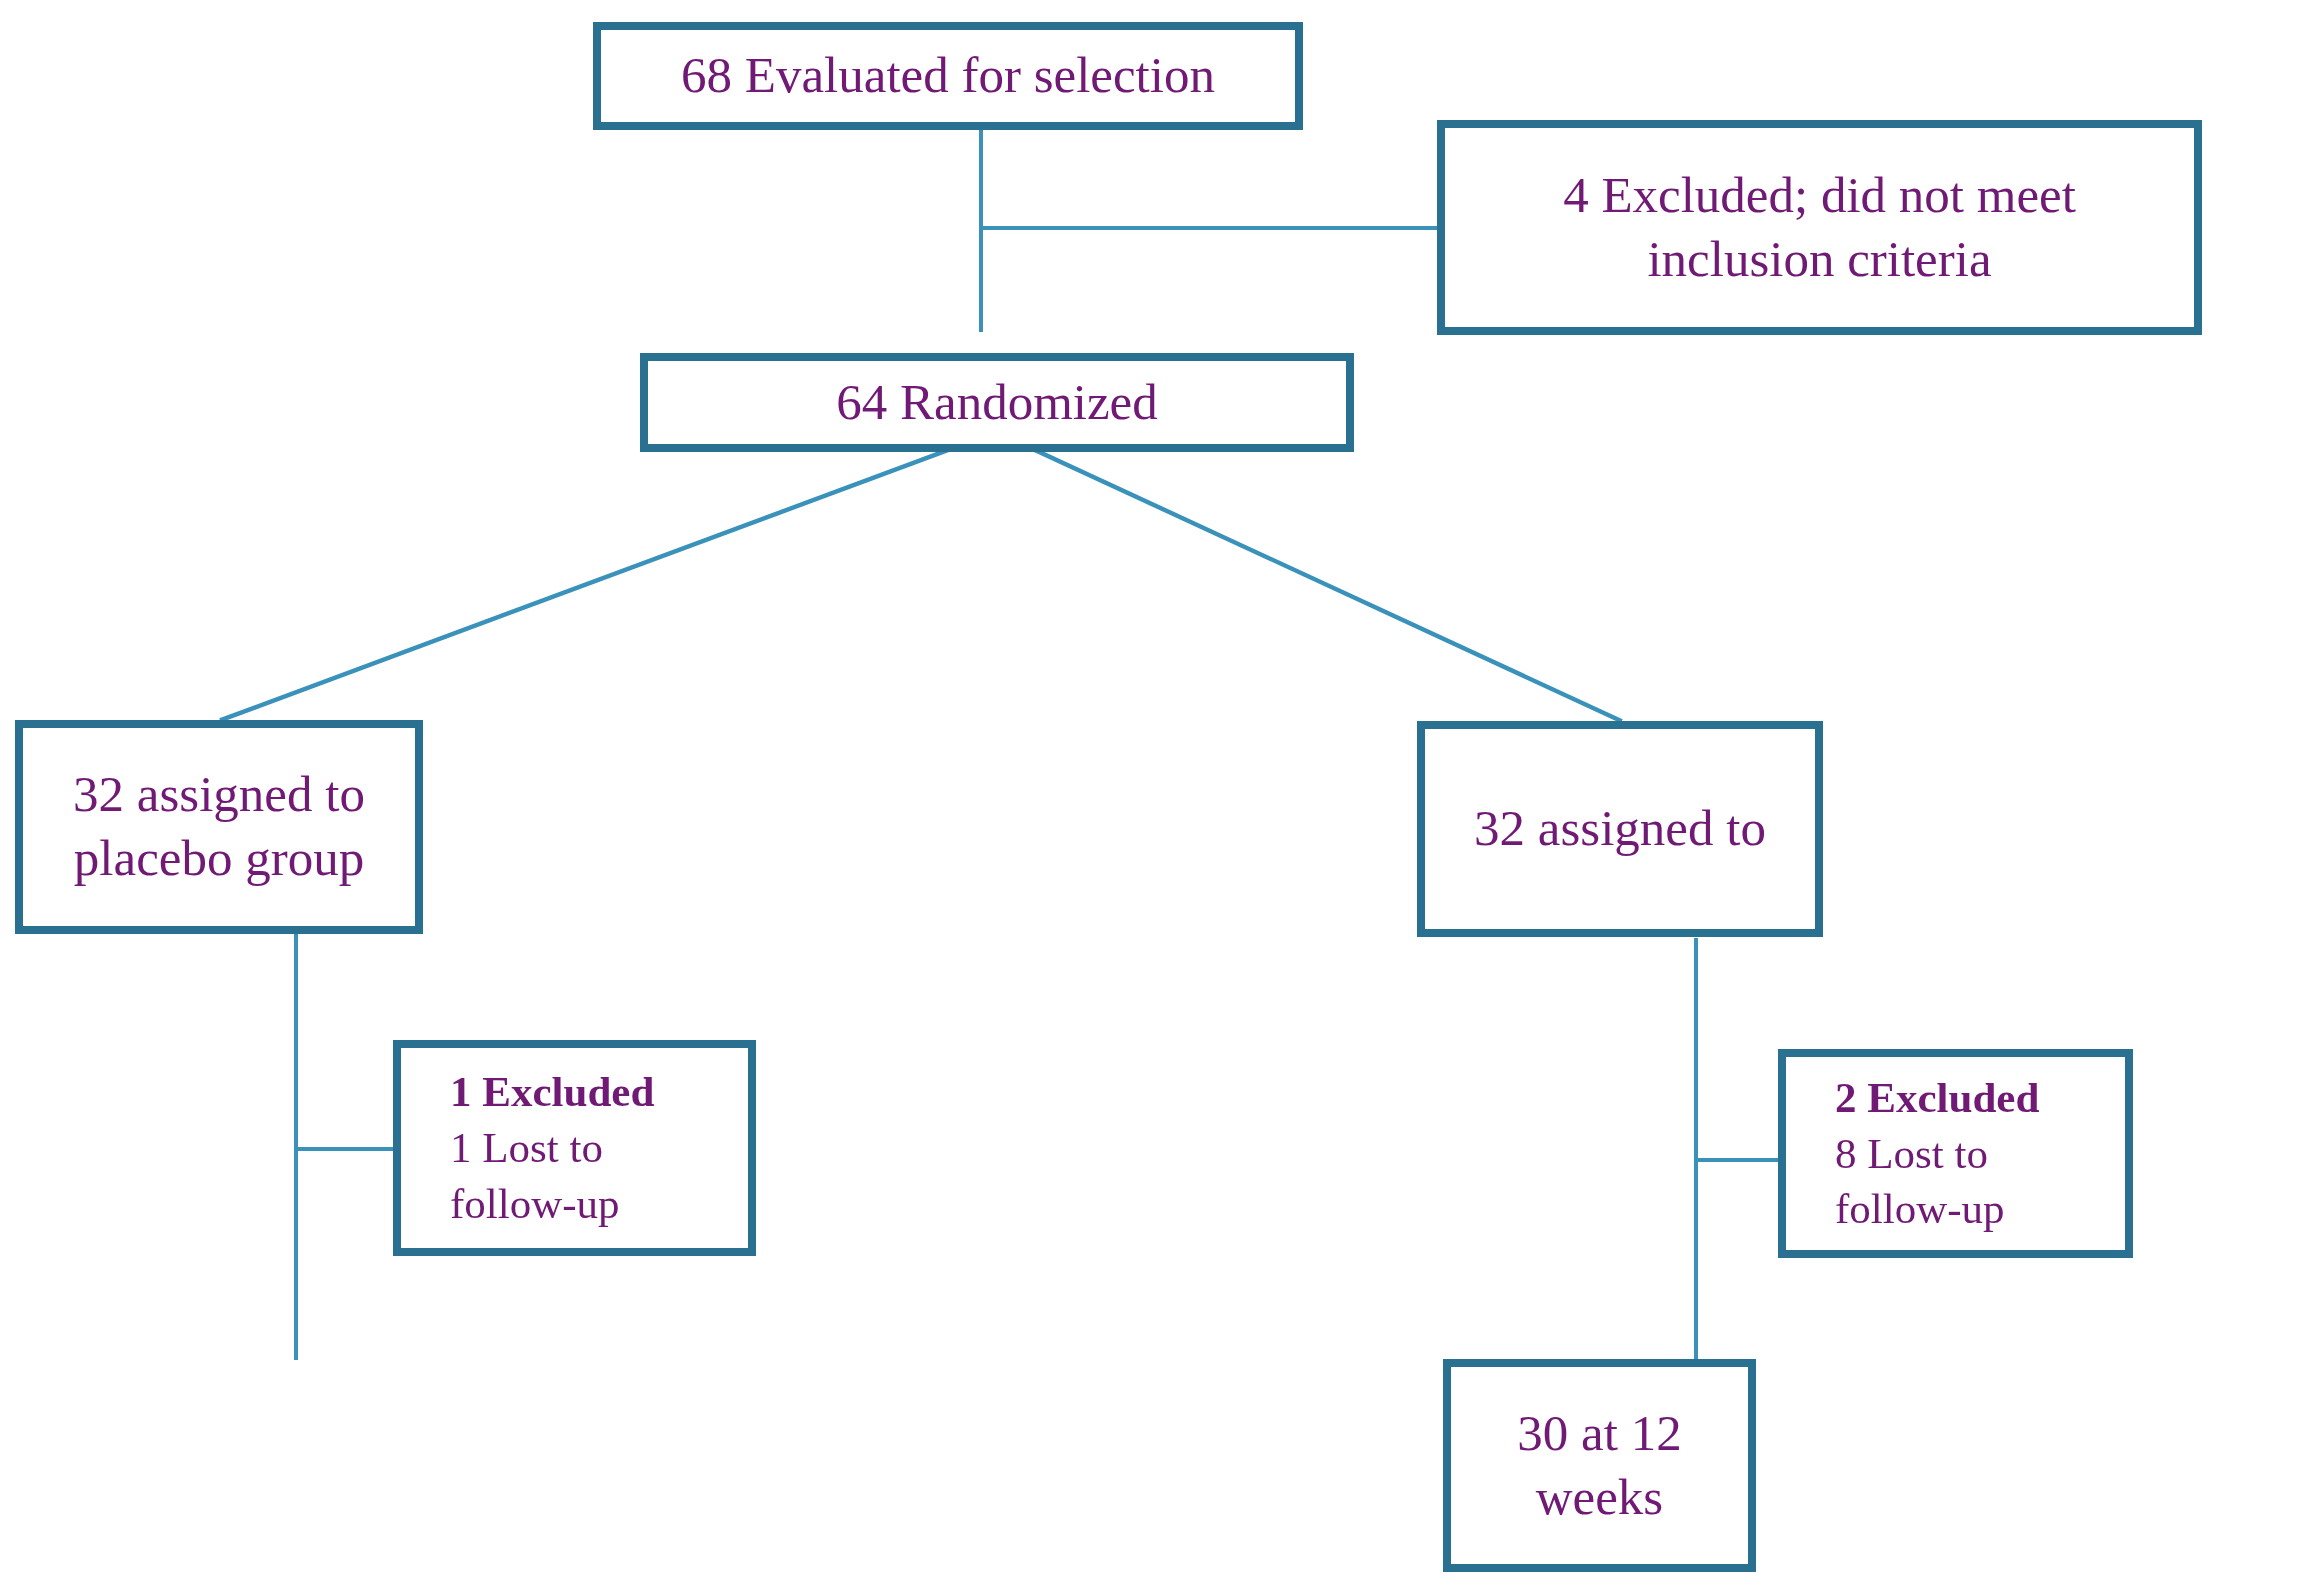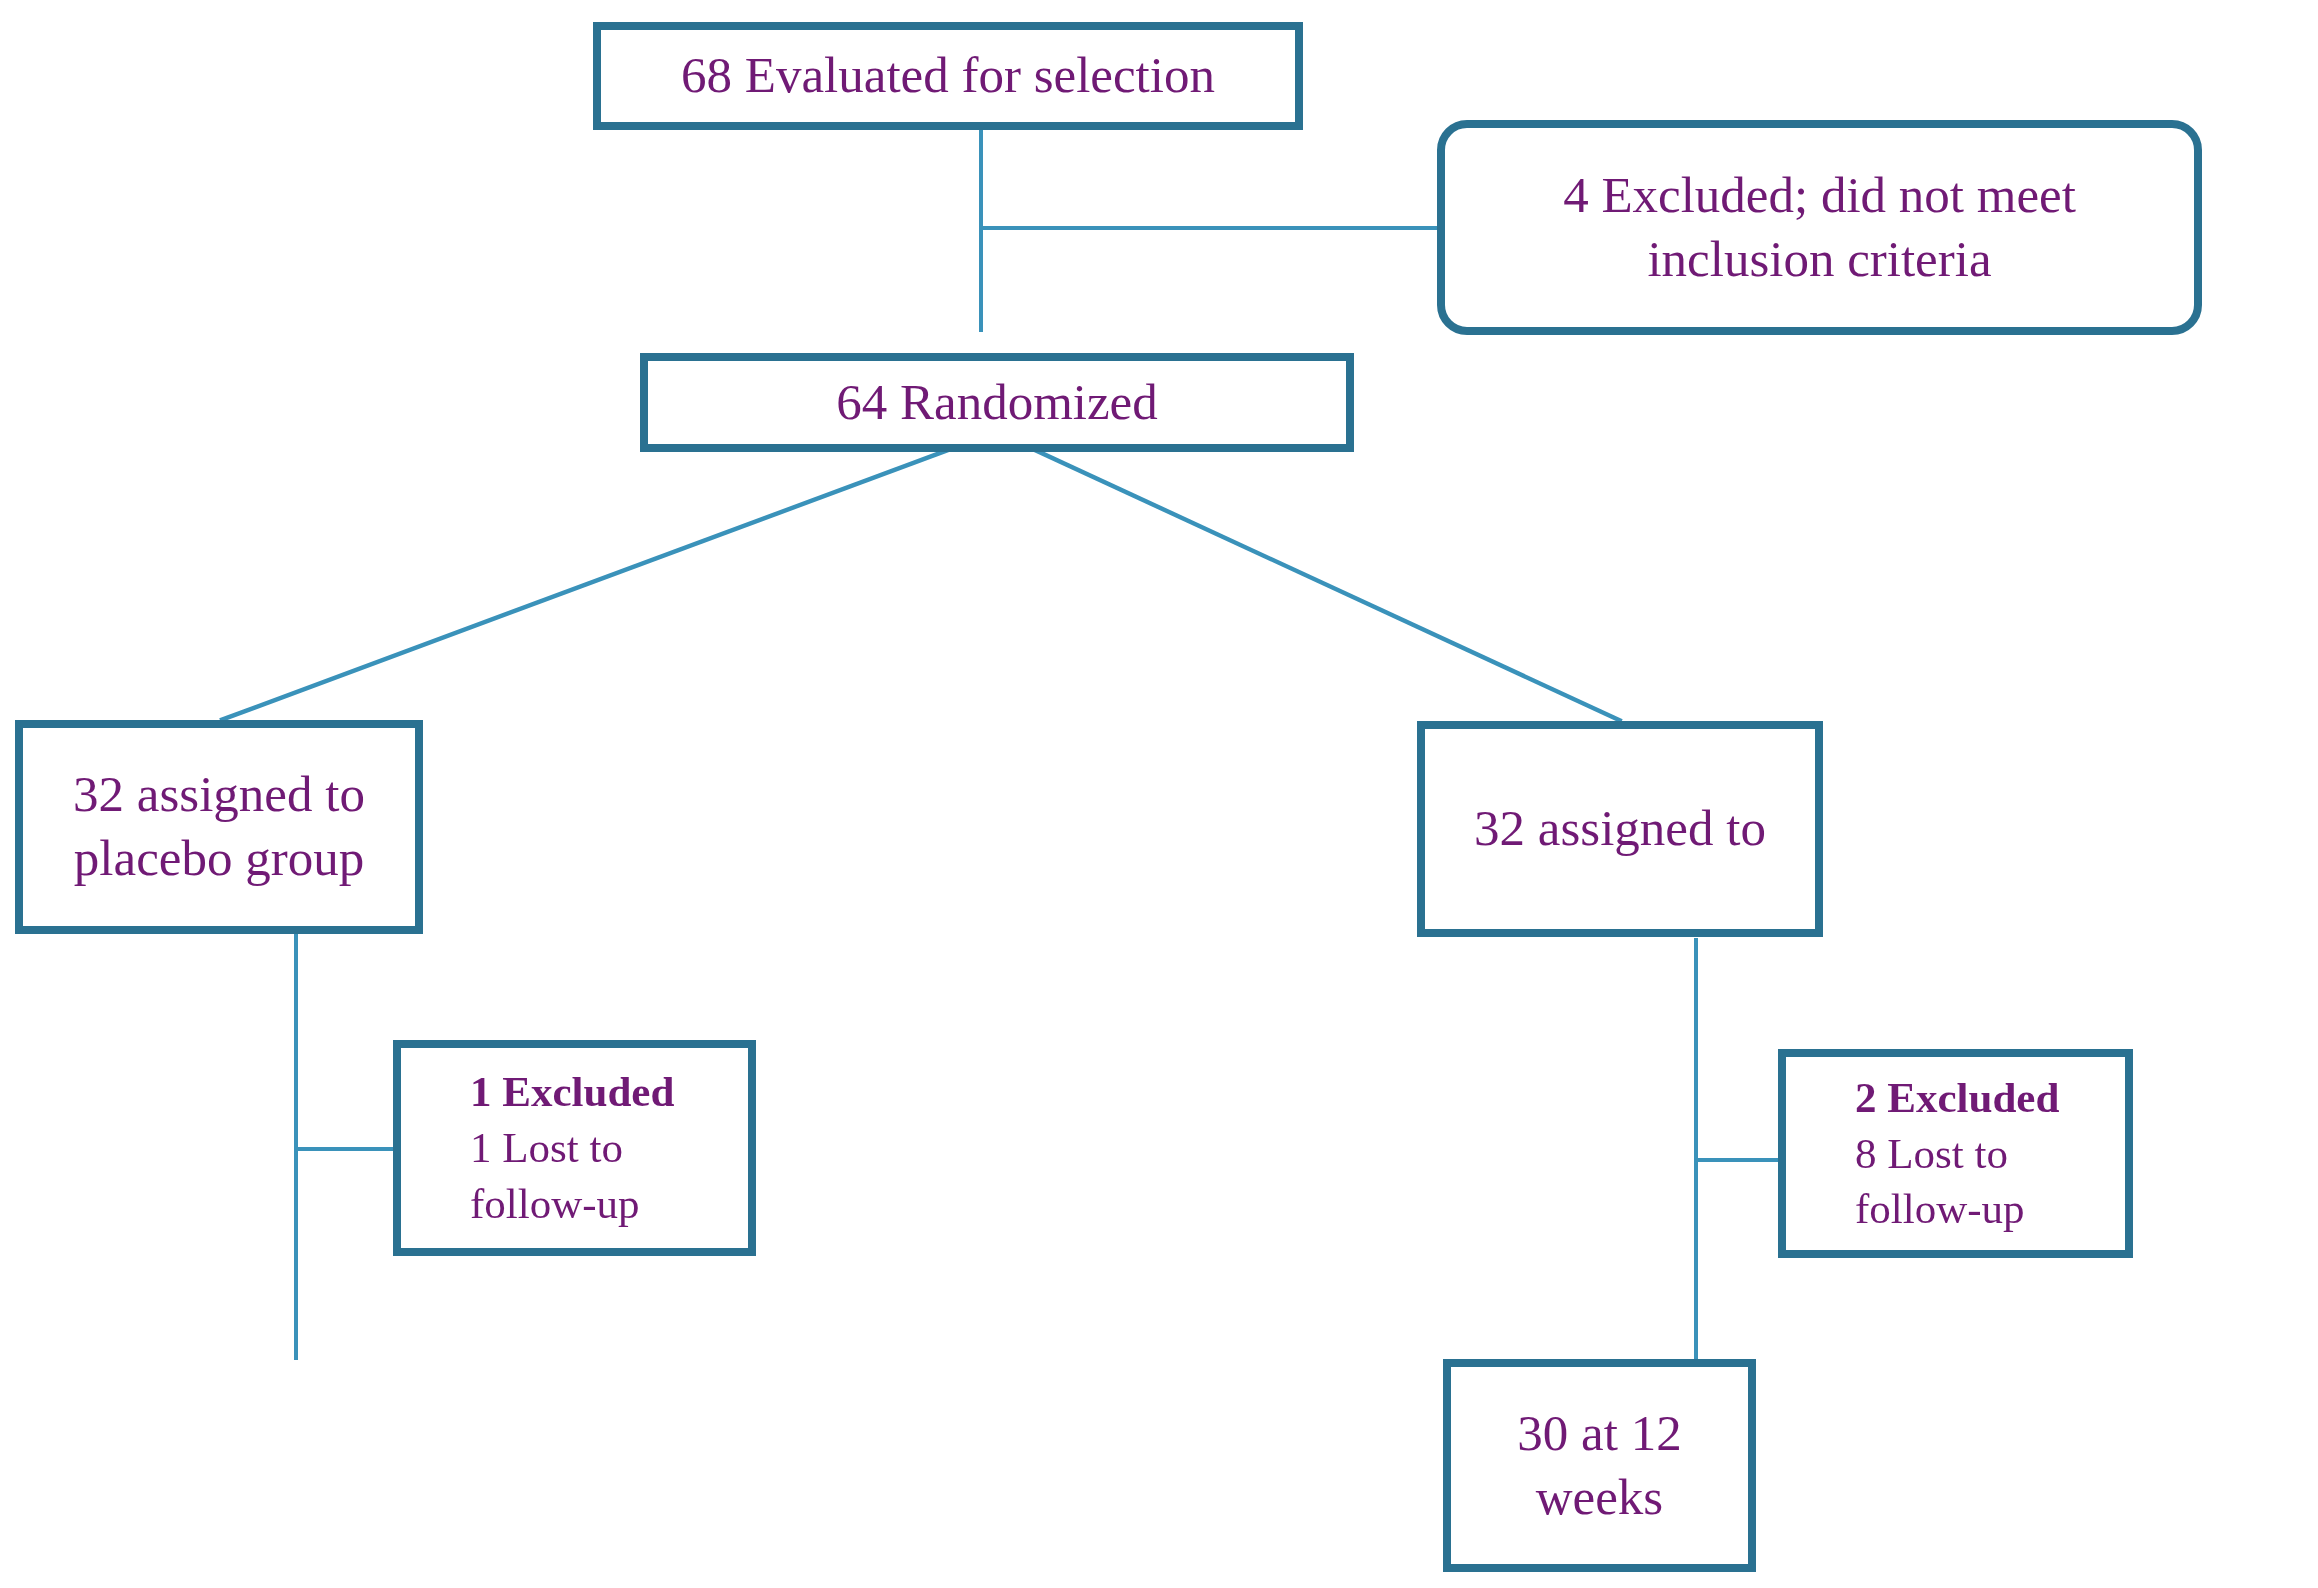--- a/index.html
+++ b/index.html
@@ -44,21 +44,21 @@
     align-items: center;
     justify-content: center;
     text-align: center;
     font-size: 51px;
     line-height: 1.25;
   }
   .box span { display: block; }
   .box.small {
     align-items: flex-start;
     text-align: left;
-    padding-left: 69px;
+    padding-left: 49px;
     padding-right: 18px;
     font-size: 43px;
     line-height: 1.3;
   }
   .bold-line { font-weight: bold; }
 </style>
 </head>
 <body>
 
 <div class="canvas">
@@ -72,21 +72,21 @@
   <div class="line-h" style="left:981px; top:226px; width:456px;"></div>
   <div class="line-v" style="left:294px; top:934px; height:426px;"></div>
   <div class="line-h" style="left:295px; top:1147px; width:98px;"></div>
   <div class="line-v" style="left:1694px; top:938px; height:421px;"></div>
   <div class="line-h" style="left:1696px; top:1158px; width:82px;"></div>
 
   <div class="box" style="left:593px; top:22px; width:710px; height:108px;">
     <span>68 Evaluated for selection</span>
   </div>
 
-  <div class="box" style="left:1437px; top:120px; width:765px; height:215px;border-radius:30px;">
+  <div class="box" style="left:1437px; top:120px; width:765px; height:215px;">
     <span>4 Excluded; did not meet</span>
     <span>inclusion criteria</span>
   </div>
 
   <div class="box" style="left:640px; top:333px; width:714px; height:99px;margin-top:20px;">
     <span>64 Randomized</span>
   </div>
 
   <div class="box" style="left:15px; top:720px; width:408px; height:214px;">
     <span>32 assigned to</span>

